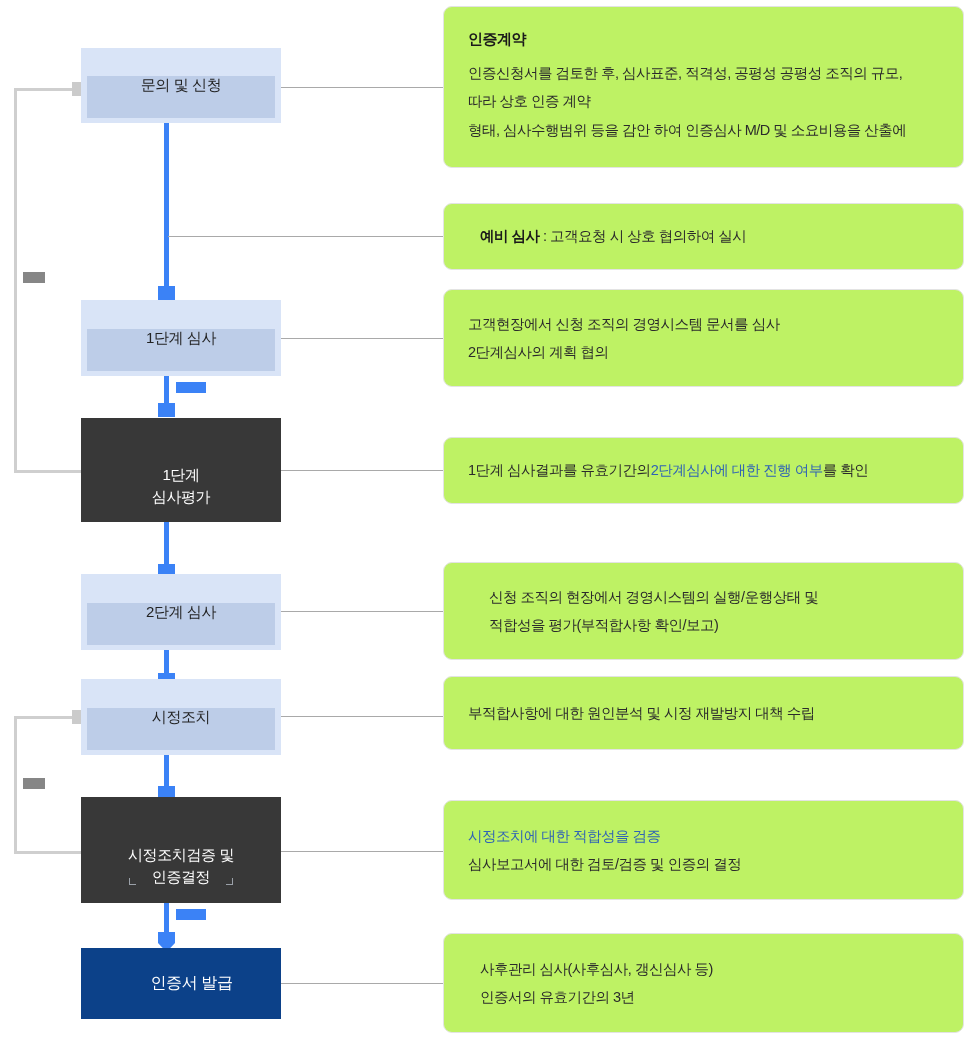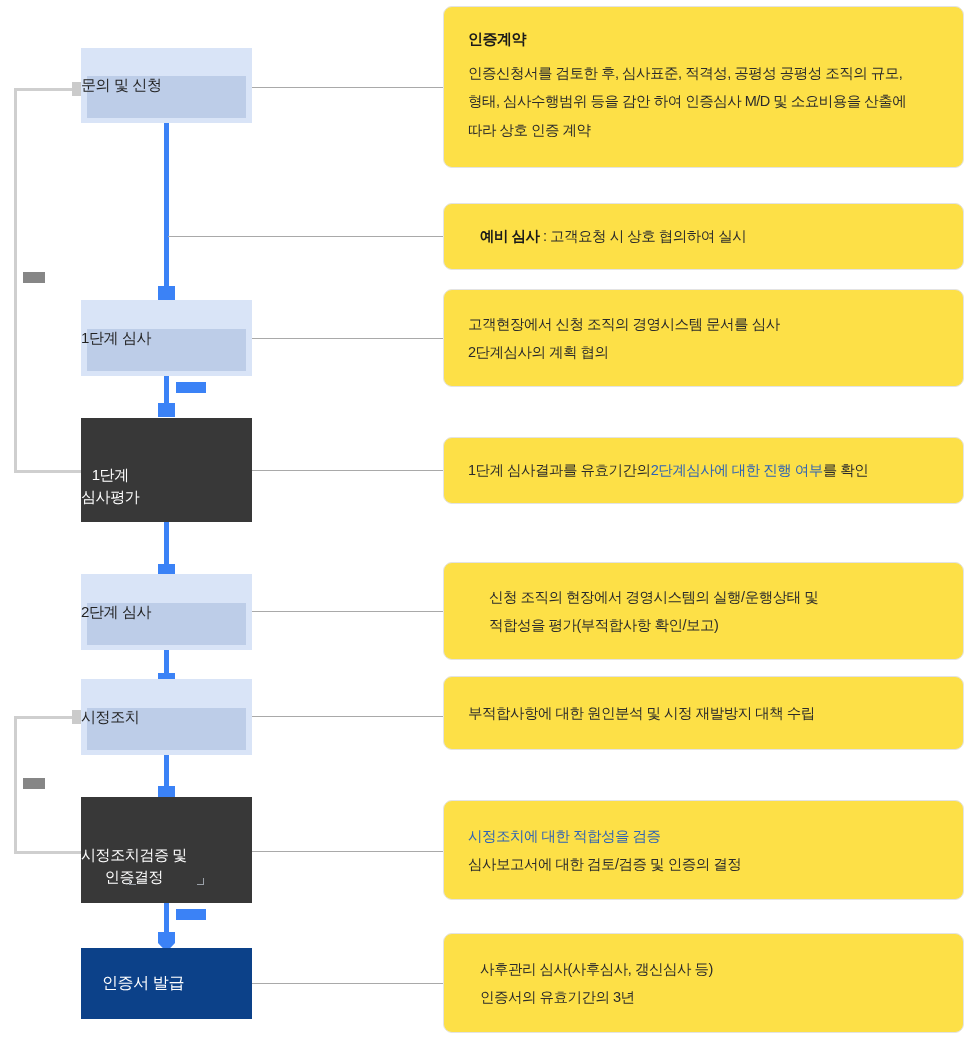--- a/index.html
+++ b/index.html
@@ -15,23 +15,24 @@
     position: relative;
     width: 968px;
     height: 1040px;
     overflow: hidden;
   }
 
   
   .flow-box {
     position: absolute;
     left: 81px;
-    width: 171px;
+    width: 200px;
     display: flex;
     align-items: center;
+    justify-content: center;
     text-align: center;
   }
 
   
   .flow-box.light {
     background: #d9e4f7;
   }
   .flow-box.light .band {
     position: absolute;
     left: 6px;
@@ -138,21 +139,21 @@
     position: absolute;
     height: 0;
     border-top: 1px solid #a9a9a9;
   }
 
   
   .info-card {
     position: absolute;
     left: 443px;
     width: 521px;
-    background: #fde047;
+    background: #bef264;
     border: 1px solid #e3e3e3;
     border-radius: 9px;
     padding: 0 24px;
     display: flex;
     flex-direction: column;
     justify-content: center;
   }
   .info-title {
     font-size: 15px;
     font-weight: bold;
@@ -253,22 +254,22 @@
 인증결정</span>
   </div>
 
   <div class="flow-box navy" style="top:948px; height:71px;">
     <span class="flow-label">인증서 발급</span>
   </div>
 
   <div class="info-card" style="top:6px; height:162px;">
     <div class="info-title">인증계약</div>
     <div class="info-line">인증신청서를 검토한 후, 심사표준, 적격성, 공평성 공평성 조직의 규모,</div>
+    <div class="info-line">따라 상호 인증 계약</div>
     <div class="info-line">형태, 심사수행범위 등을 감안 하여 인증심사 M/D 및 소요비용을 산출에</div>
-    <div class="info-line">따라 상호 인증 계약</div>
   </div>
 
   <div class="info-card" style="top:203px; height:67px;padding-left:36px;">
     <div class="info-line">
       <span class="info-inline-title">예비 심사</span><span> : 고객요청 시 상호 협의하여 실시</span>
     </div>
   </div>
 
   <div class="info-card" style="top:289px; height:98px;">
     <div class="info-line">고객현장에서 신청 조직의 경영시스템 문서를 심사</div>

